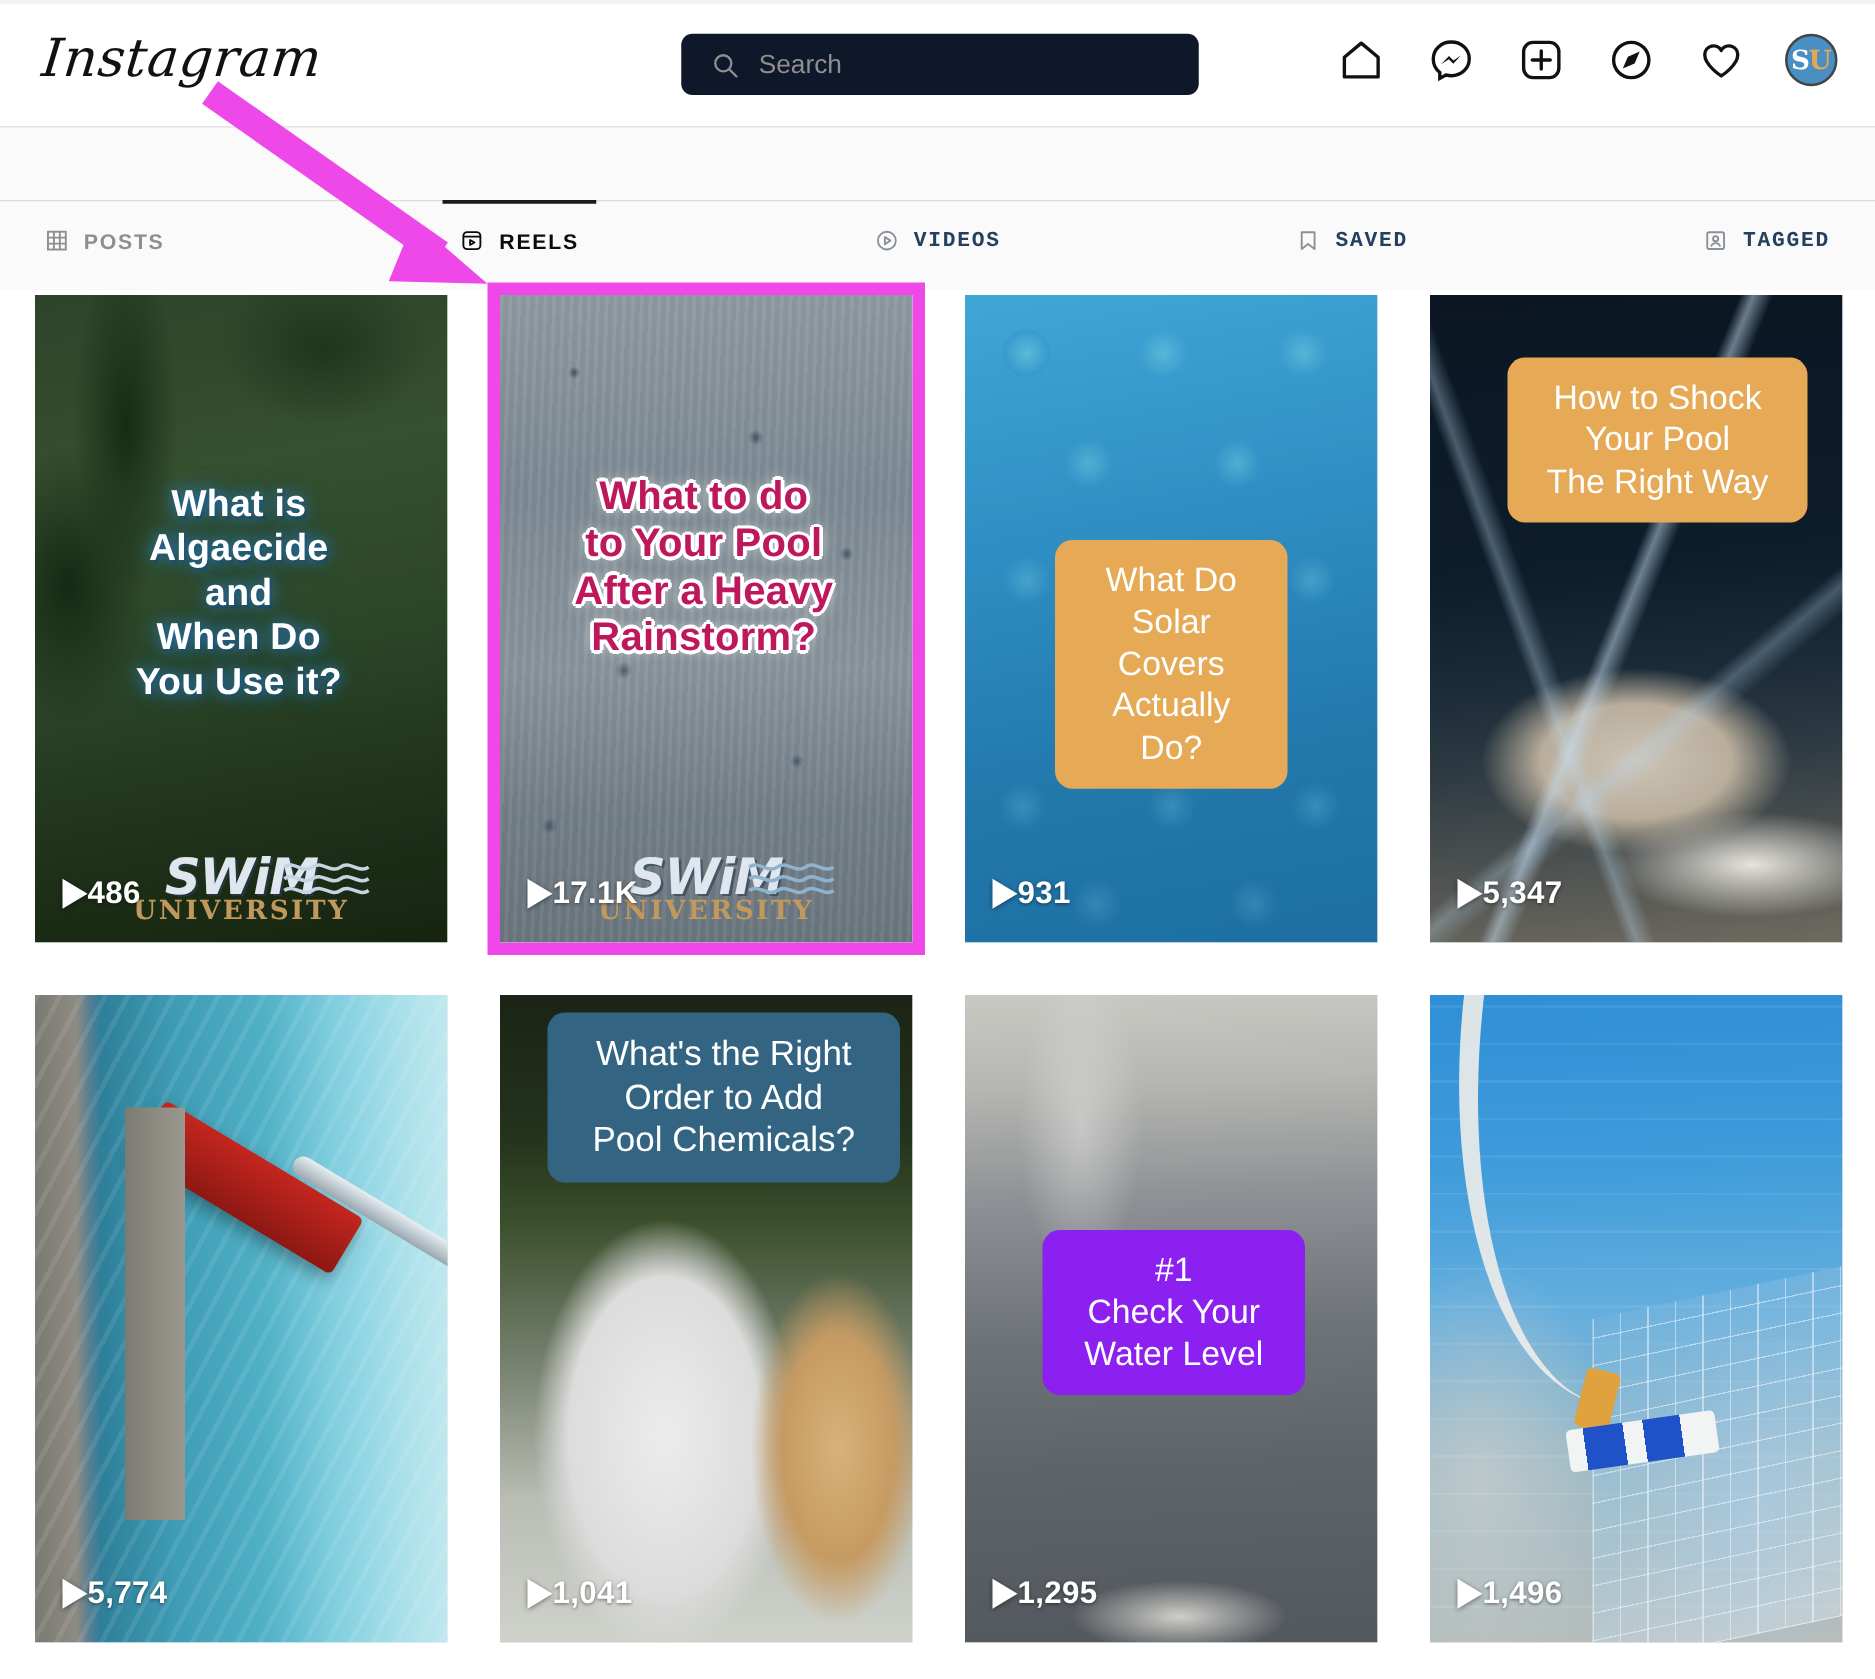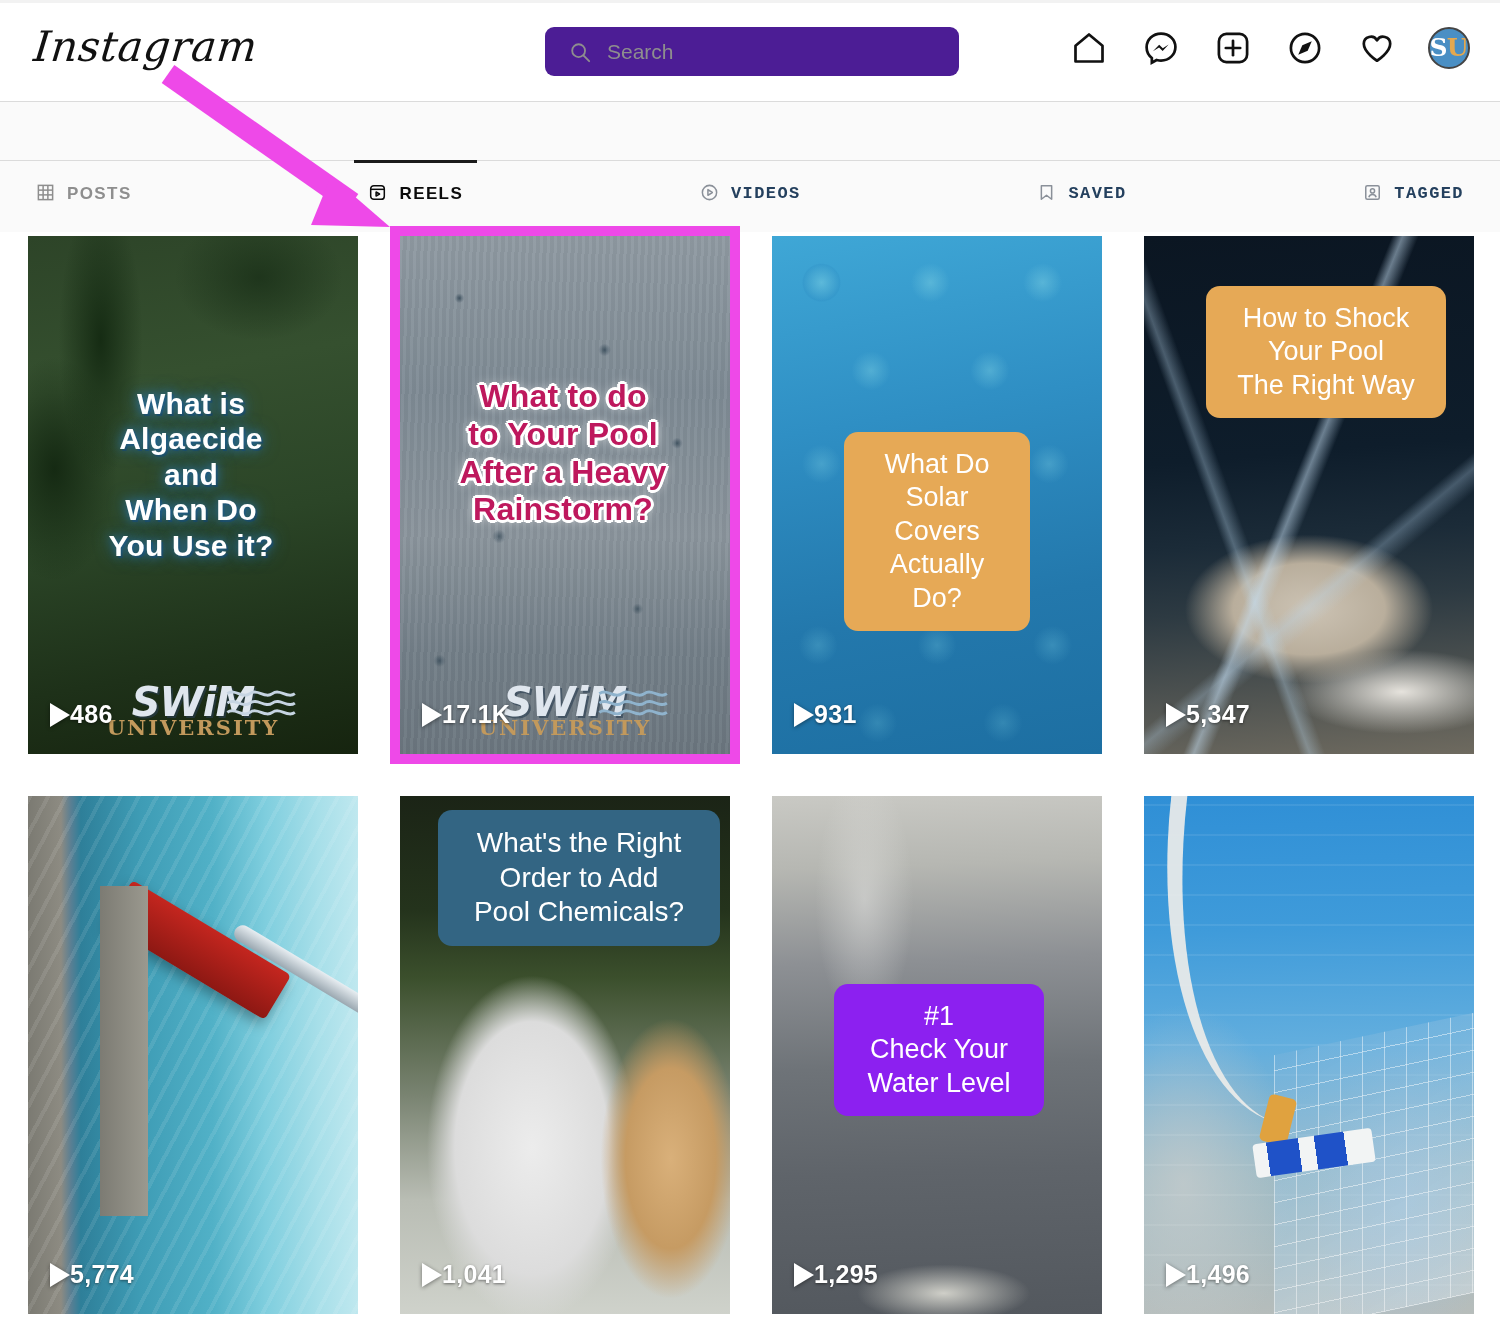--- a/index.html
+++ b/index.html
@@ -30,21 +30,21 @@
     font-style: italic;
     font-size: 42px;
     font-weight: 400;
     color: #111;
     letter-spacing: 0.5px;
     transform: skewX(-6deg);
   }
   .searchbox {
     position: absolute; left: 545px; top: 27px;
     width: 414px; height: 49px;
-    background: #4c1d95;
+    background: #0f172a;
     border-radius: 9px;
     display: flex; align-items: center;
     padding-left: 24px;
     gap: 16px;
   }
   .searchbox .s-icon { width: 22px; height: 22px; flex: none; }
   .searchbox .s-text {
     font-size: 21px; color: #8e8e8e;
     font-family: "Liberation Sans", sans-serif;
   }
@@ -60,21 +60,21 @@
   .avatar {
     width: 42px; height: 42px; border-radius: 50%;
     background: #4a8fc4;
     border: 2px solid #444;
     display: flex; align-items: center; justify-content: center;
     overflow: hidden;
     position: relative;
   }
   .avatar .su {
     font-family: "DejaVu Serif", serif;
-    font-weight: bold; font-size: 25px;
+    font-weight: bold; font-size: 21px;
     letter-spacing: -1px;
     line-height: 1;
   }
   .avatar .su .s { color: #ffffff; }
   .avatar .su .u { color: #e5a84e; }
 
   
   .midband { height: 58px; background: #fafafa; }
   .tabsbar {
     position: relative;

